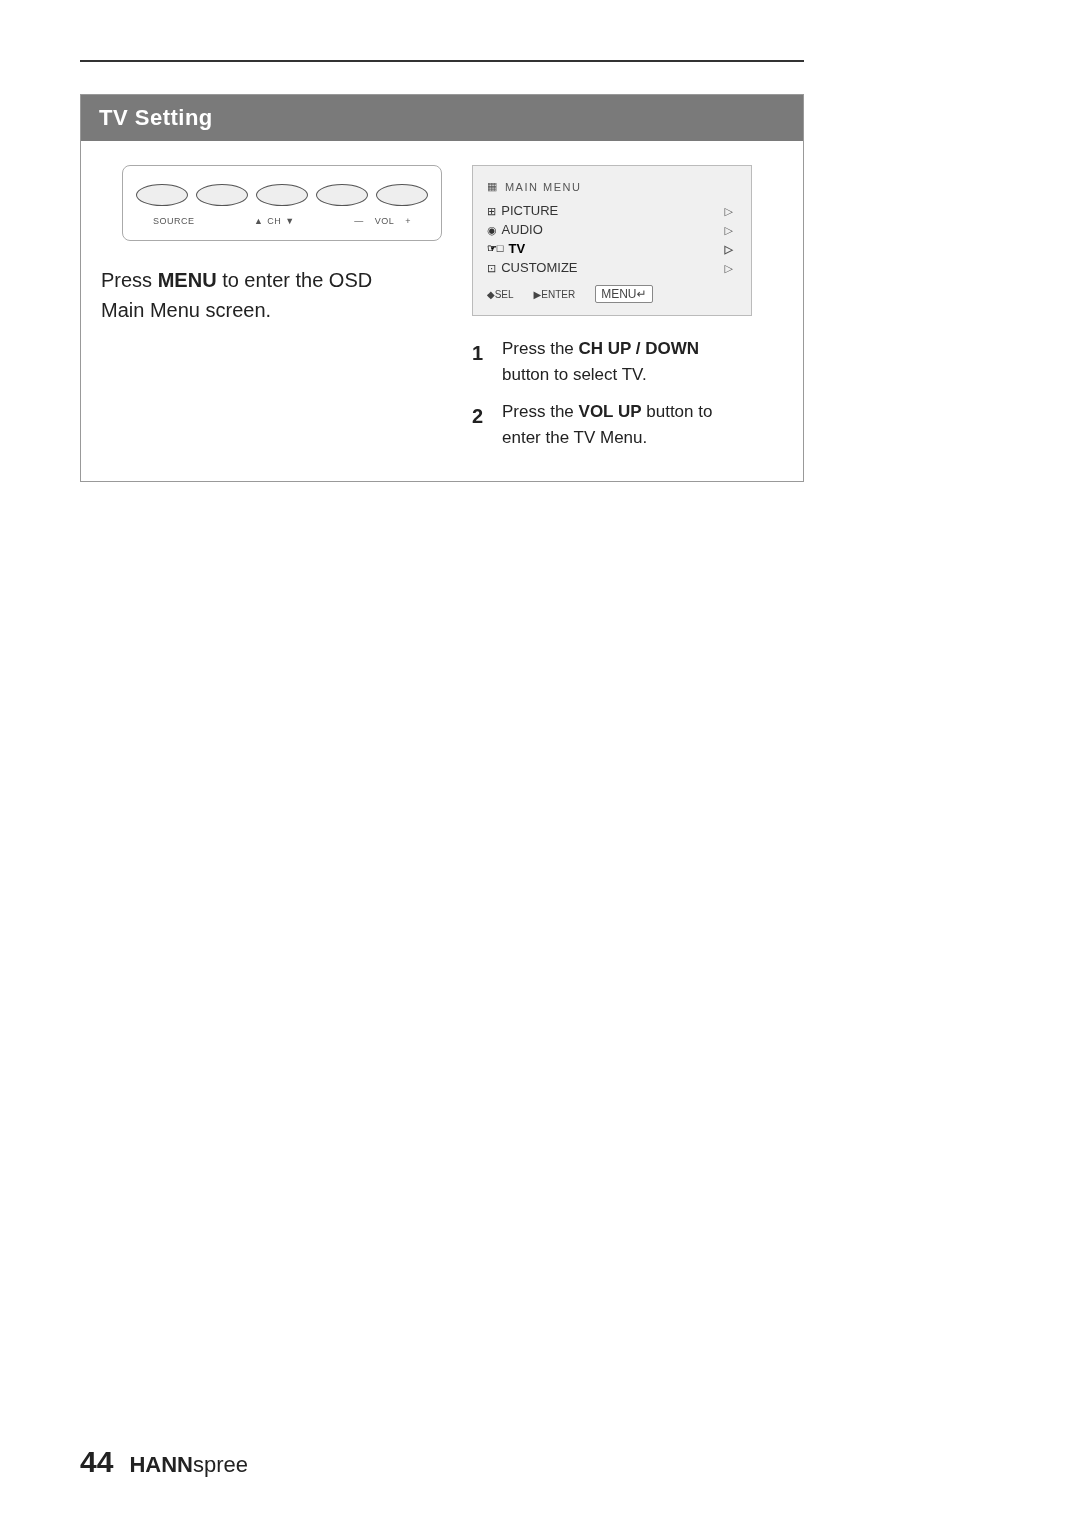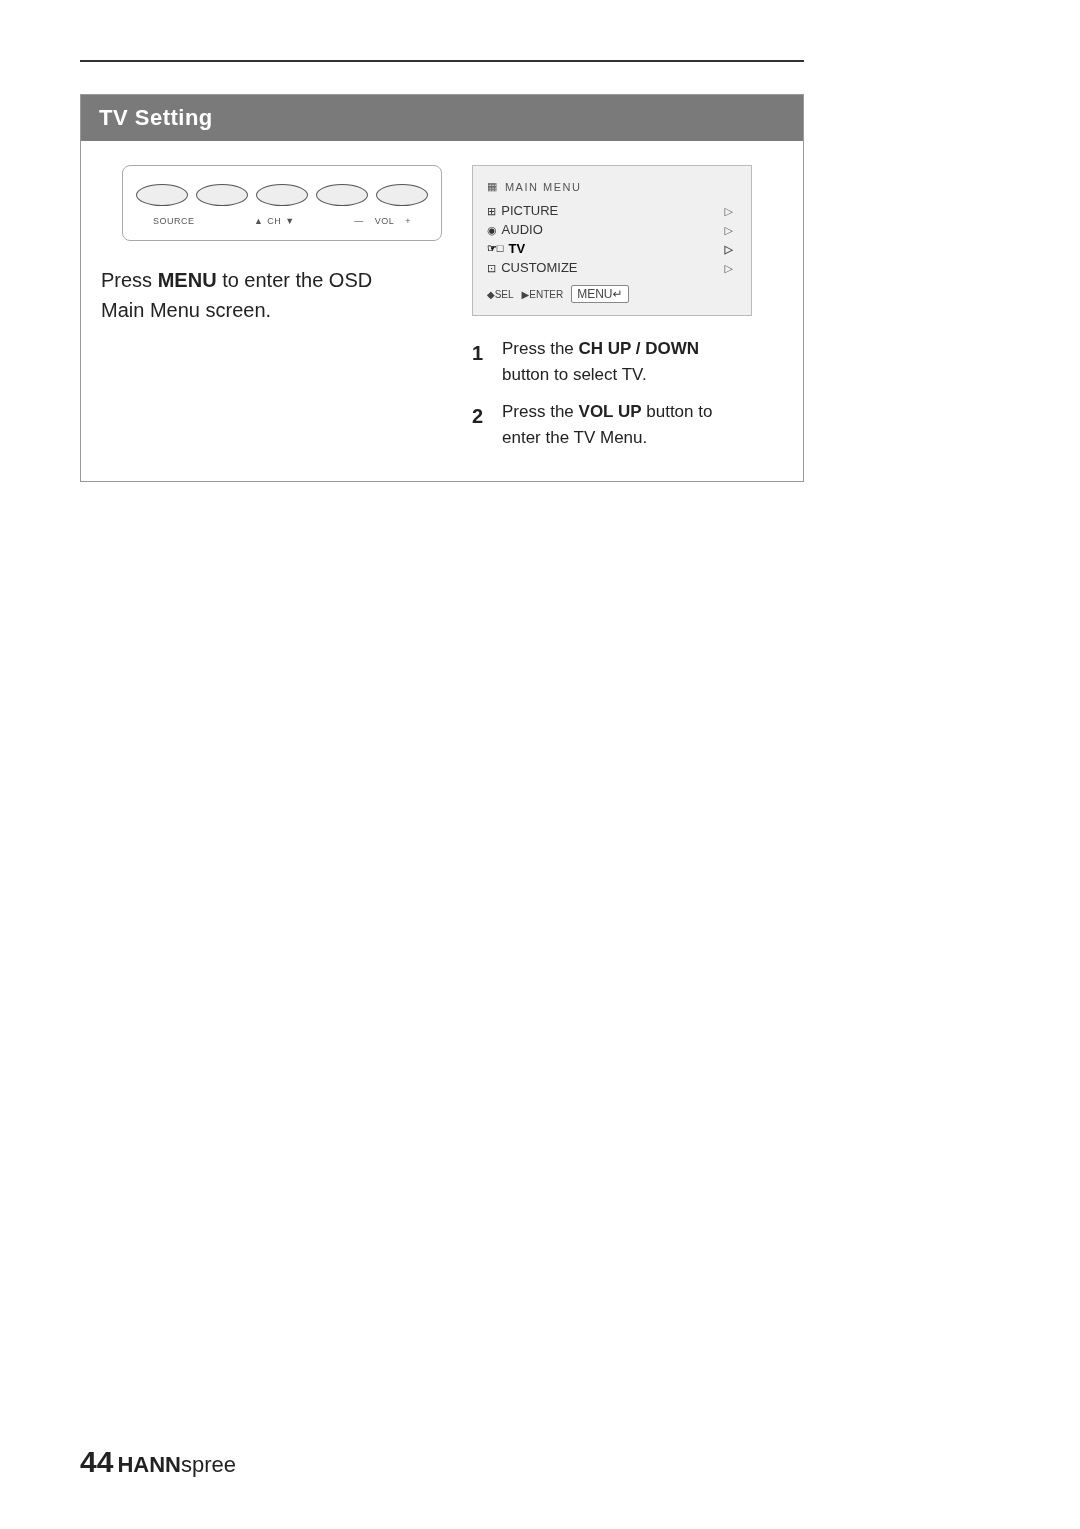--- a/index.html
+++ b/index.html
@@ -170,21 +170,21 @@
     }
 
     .osd-menu-item .arrow-right {
       font-size: 11px;
       color: #555;
     }
 
     .osd-nav-row {
       display: flex;
       align-items: center;
-      gap: 8px;
+      gap: 20px;
       margin-top: 8px;
       font-size: 10px;
       color: #444;
       text-align: center;
     }
 
     .osd-nav-key {
       border: 1px solid #888;
       padding: 1px 5px;
       font-size: 12px;
@@ -234,21 +234,21 @@
       line-height: 1.55;
     }
 
     
     .footer {
       position: absolute;
       bottom: 50px;
       left: 80px;
       display: flex;
       align-items: baseline;
-      gap: 4px;
+      gap: 16px;
     }
 
     .footer-num {
       font-size: 30px;
       font-weight: bold;
     }
 
     .footer-brand {
       font-size: 22px;
     }

